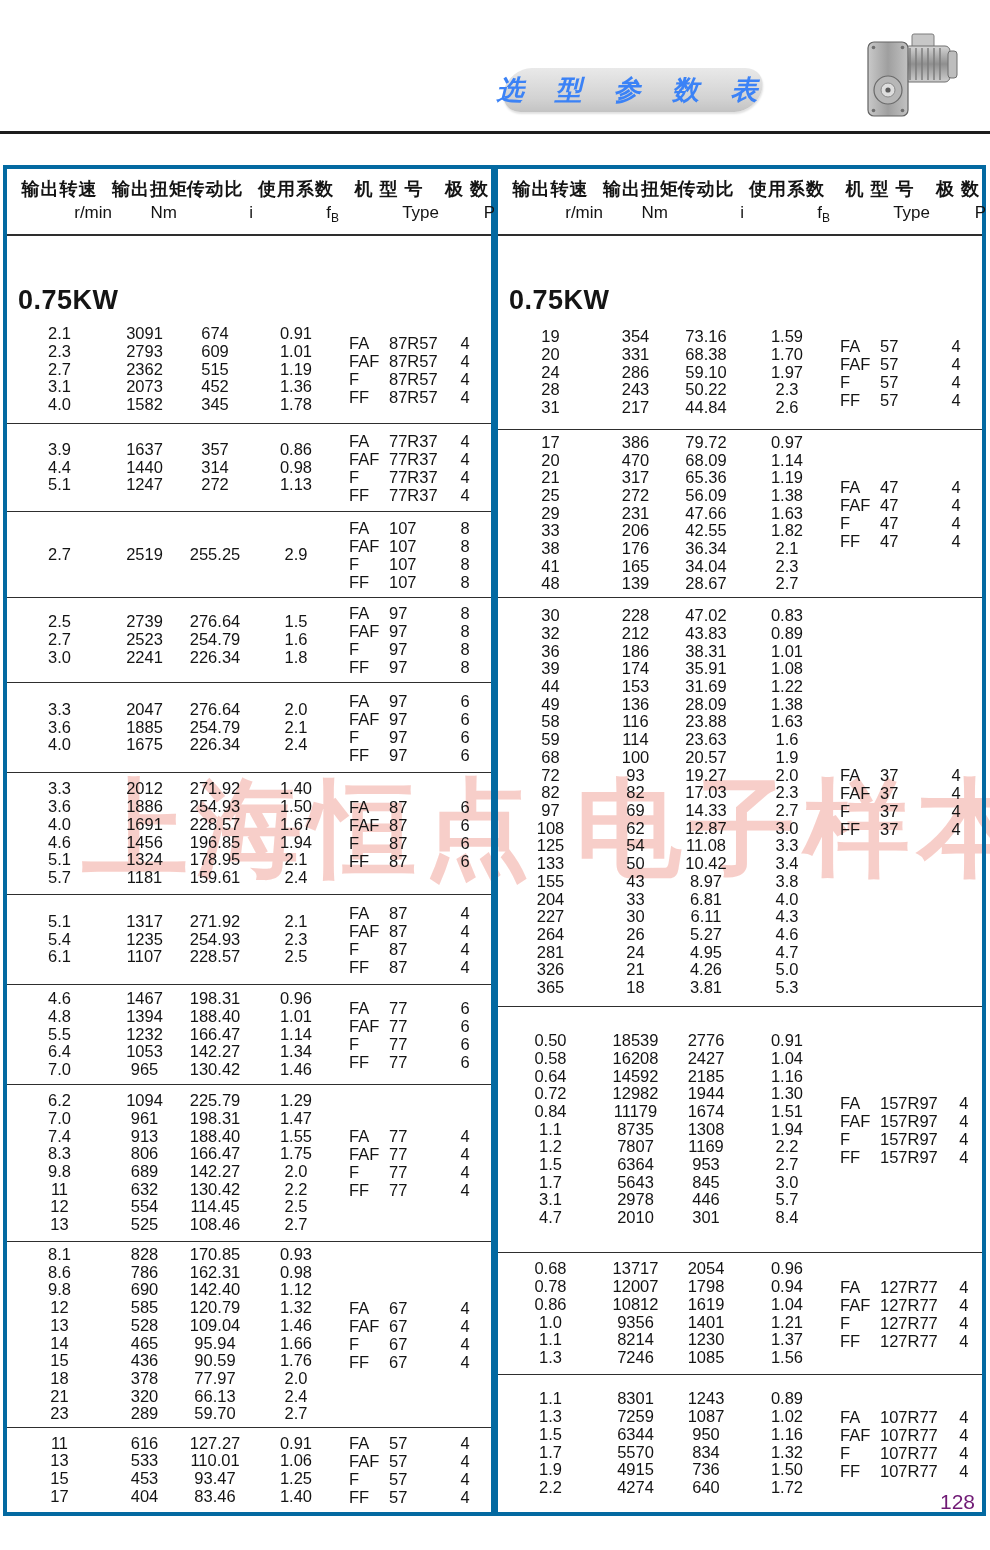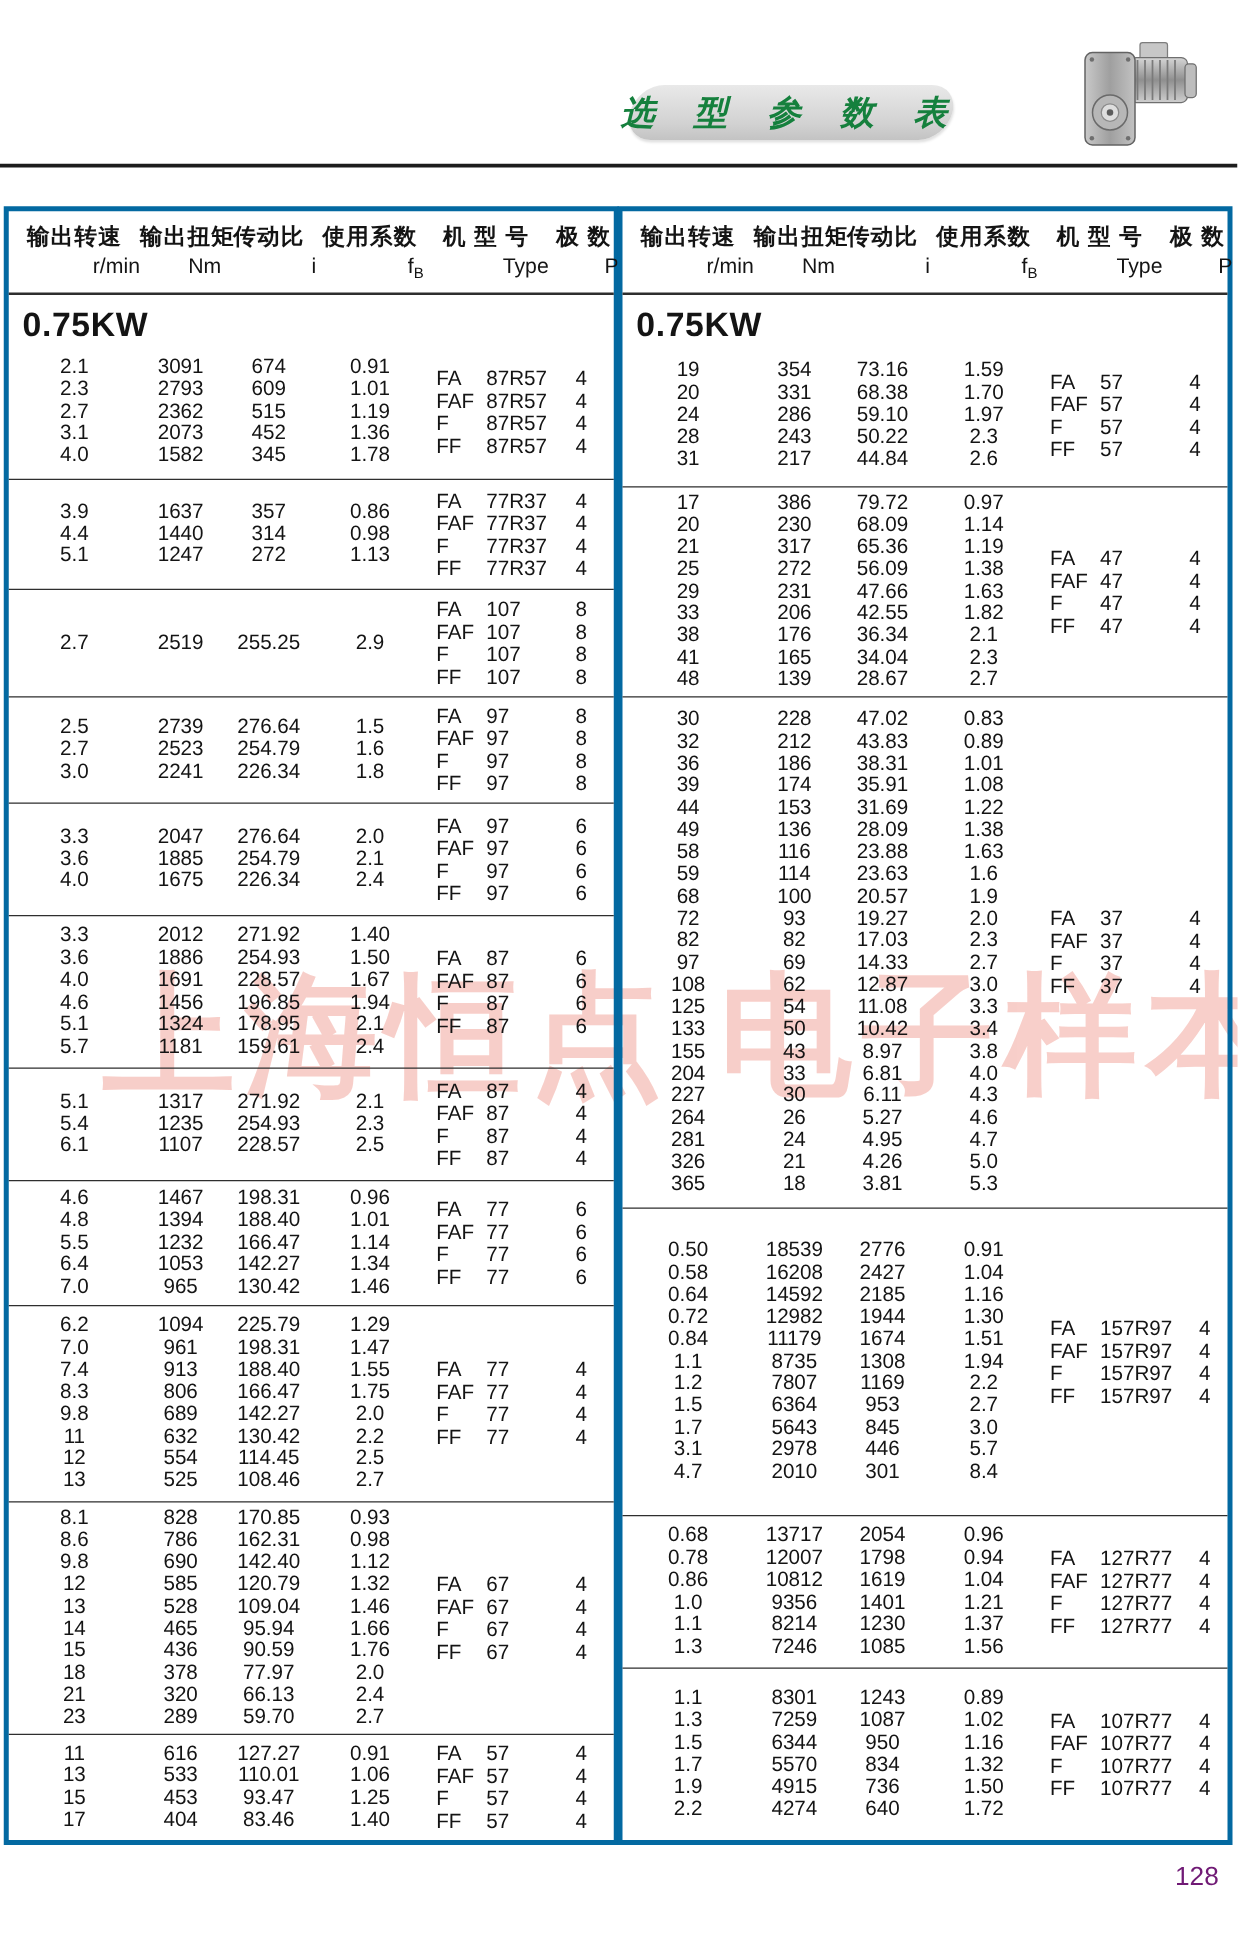--- a/index.html
+++ b/index.html
@@ -8,40 +8,40 @@
   .page { position:absolute; inset:0; overflow:hidden; }
 
   
   .top-rule { position:absolute; left:0; top:131px; width:990px; height:3px; background:#1d1d1d; }
   .title-pill { position:absolute; left:504px; top:68px; width:258px; height:44px;
                 background:linear-gradient(180deg,#e9e9e9 0%,#d2d2d2 70%,#c3c3c3 100%);
                 border-radius:24px; transform:skewX(-14deg); box-shadow:1px 2px 2px rgba(0,0,0,0.12); }
   .title-text { position:absolute; left:504px; top:68px; width:258px; height:44px;
                 display:flex; align-items:center; justify-content:center;
                 font-style:italic; font-weight:bold; font-size:27px; letter-spacing:12px;
-                color:#15803d; white-space:nowrap; }
+                color:#3b82f6; white-space:nowrap; }
   .motor-img { position:absolute; left:860px; top:28px; width:100px; height:95px; }
 
   
   .watermark { position:absolute; left:82px; top:758px; z-index:0;
                font-size:106px; font-weight:bold; letter-spacing:8px; white-space:nowrap;
                color:#ee8d80; opacity:0.42; }
 
   
   .ptable { position:absolute; top:165px; width:492px; border:4px solid #0369a1;
             box-sizing:border-box; background:transparent; z-index:1; }
   .thead { height:65px; border-bottom:2px solid #2e2e2e; display:grid;
            grid-template-columns:105px 65px 76px 86px 100px 56px;
            align-content:center; row-gap:2px; }
   .th-zh { font-size:18px; font-weight:bold; text-align:center; letter-spacing:1px; white-space:nowrap; }
   .th-unit { font-size:17px; text-align:right; }
   sub { font-size:12px; }
 
   .block { box-sizing:border-box; border-top:1.5px solid #2e2e2e; display:flex; flex-direction:column; overflow:hidden; }
-  .block.first { border-top:none; }
+  .block.first { border-top:none;margin-top:40px; }
   .block-heading { padding:9px 0 0 11px; font-size:27px; font-weight:bold; letter-spacing:0.5px; }
   .block-body { flex:1; display:flex; align-items:center; }
   .num-rows { width:332px; }
   .num-row { display:grid; grid-template-columns:105px 65px 76px 86px; }
   .num-cell { font-size:16.5px; line-height:17.7px; text-align:center; white-space:nowrap; }
   .type-rows { flex:1; padding-left:10px; }
   .type-row { display:flex; font-size:16.5px; line-height:18px; }
   .type-prefix { width:40px; }
   .type-model { flex:1; }
   .type-p { width:52px; text-align:center; }
@@ -803,21 +803,21 @@
         <div class="block-body">
           <div class="num-rows">
             <div class="num-row">
               <div class="num-cell">17</div>
               <div class="num-cell">386</div>
               <div class="num-cell">79.72</div>
               <div class="num-cell">0.97</div>
             </div>
             <div class="num-row">
               <div class="num-cell">20</div>
-              <div class="num-cell">230</div>
+              <div class="num-cell">470</div>
               <div class="num-cell">68.09</div>
               <div class="num-cell">1.14</div>
             </div>
             <div class="num-row">
               <div class="num-cell">21</div>
               <div class="num-cell">317</div>
               <div class="num-cell">65.36</div>
               <div class="num-cell">1.19</div>
             </div>
             <div class="num-row">

